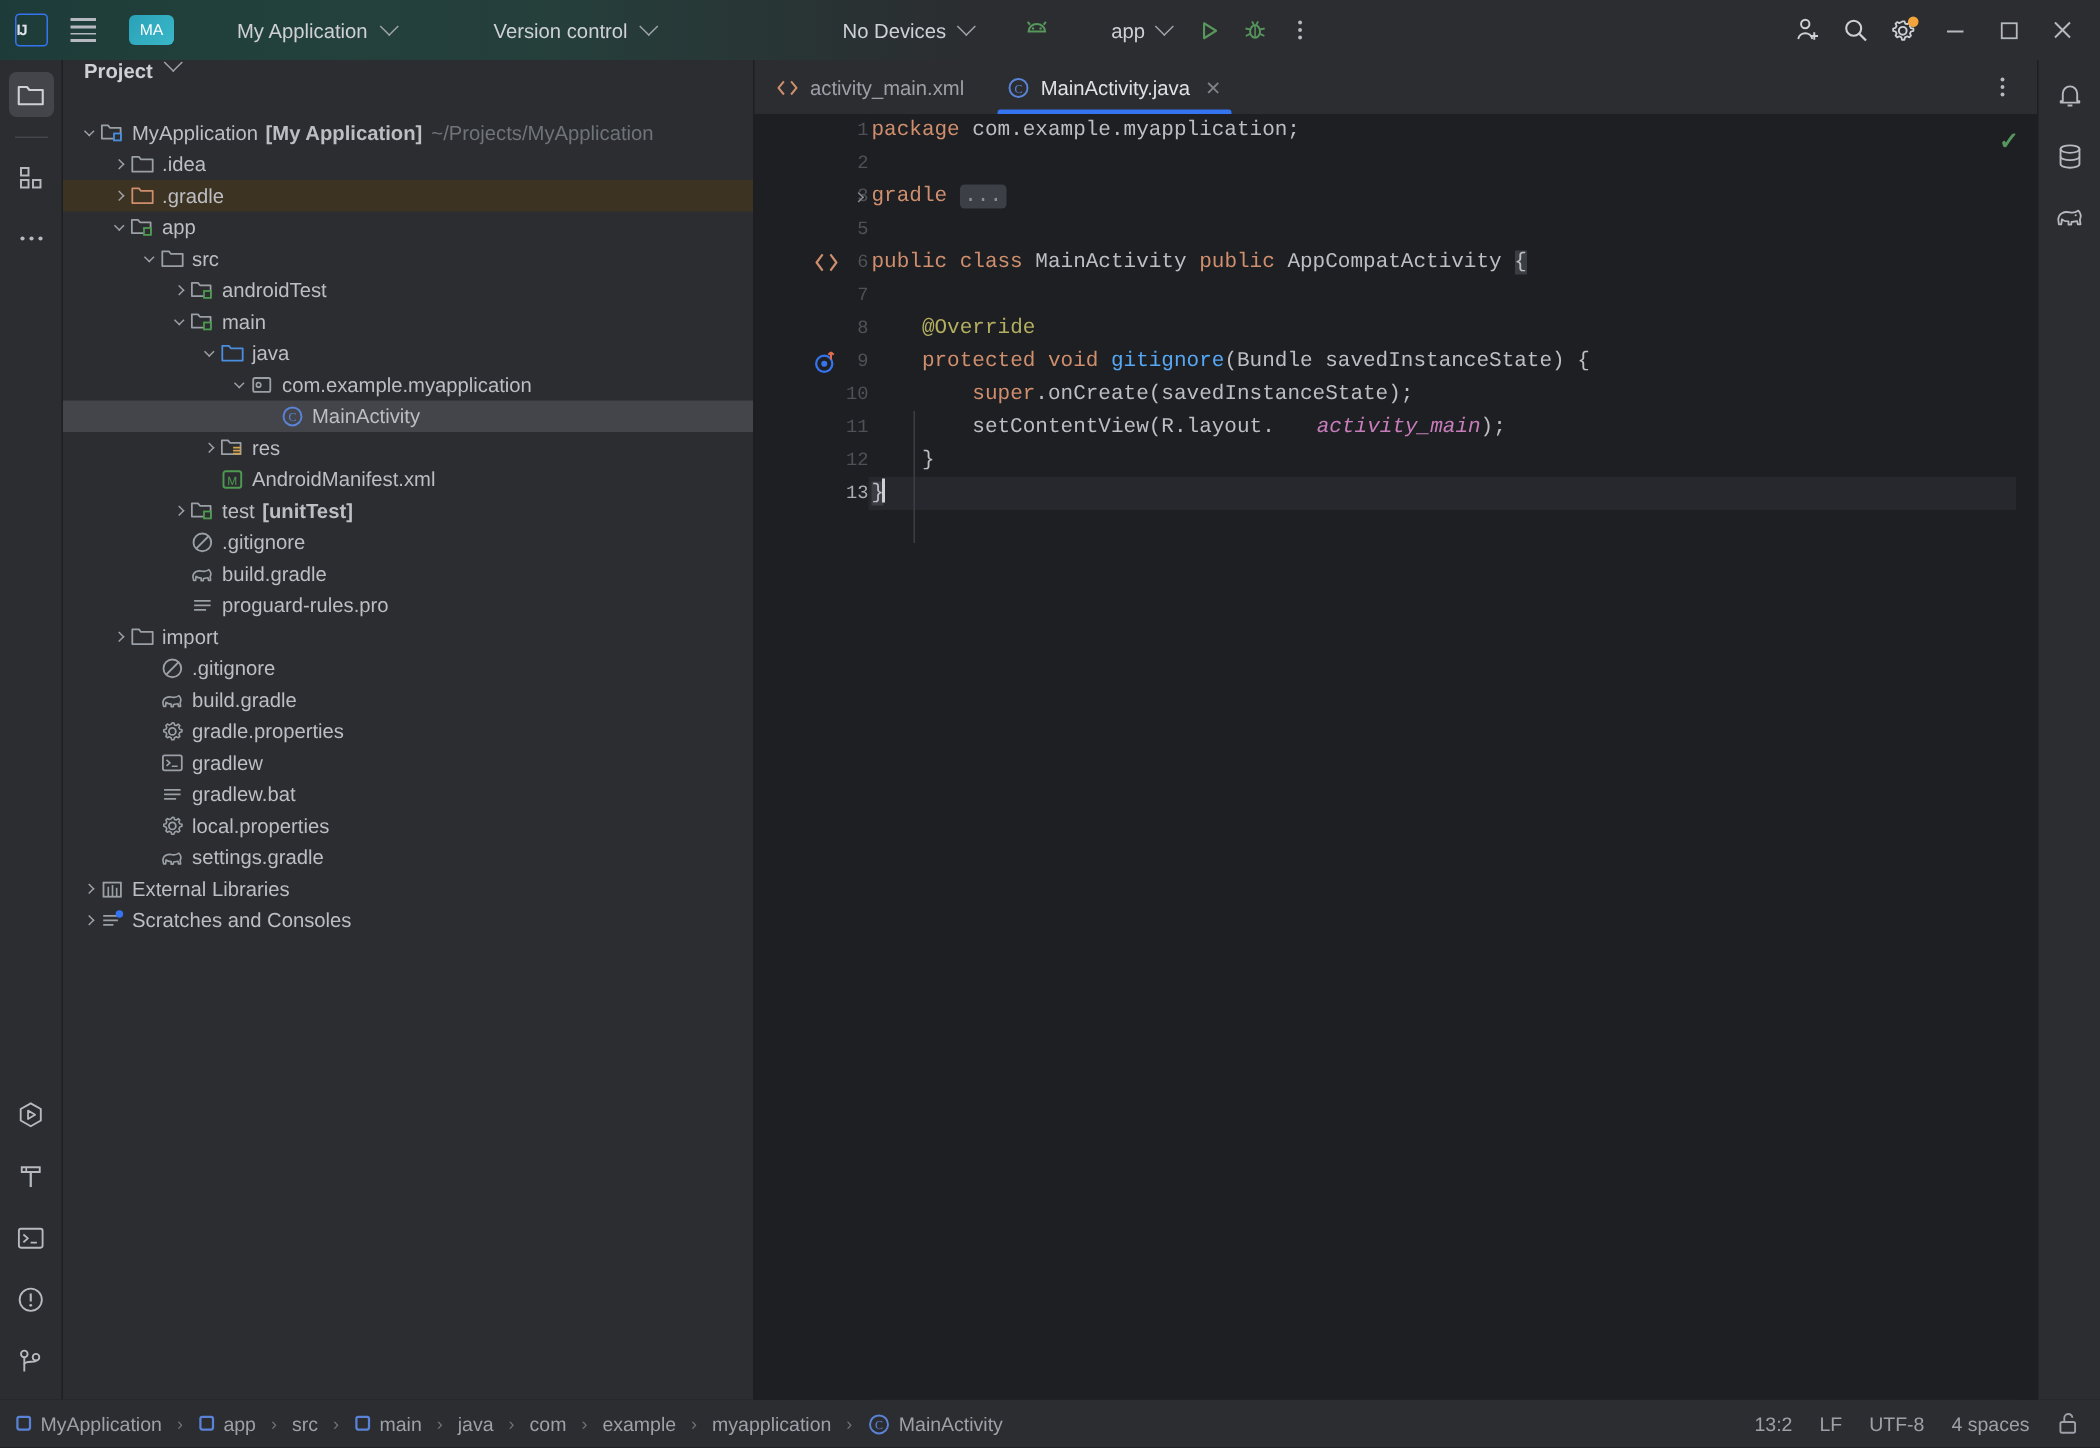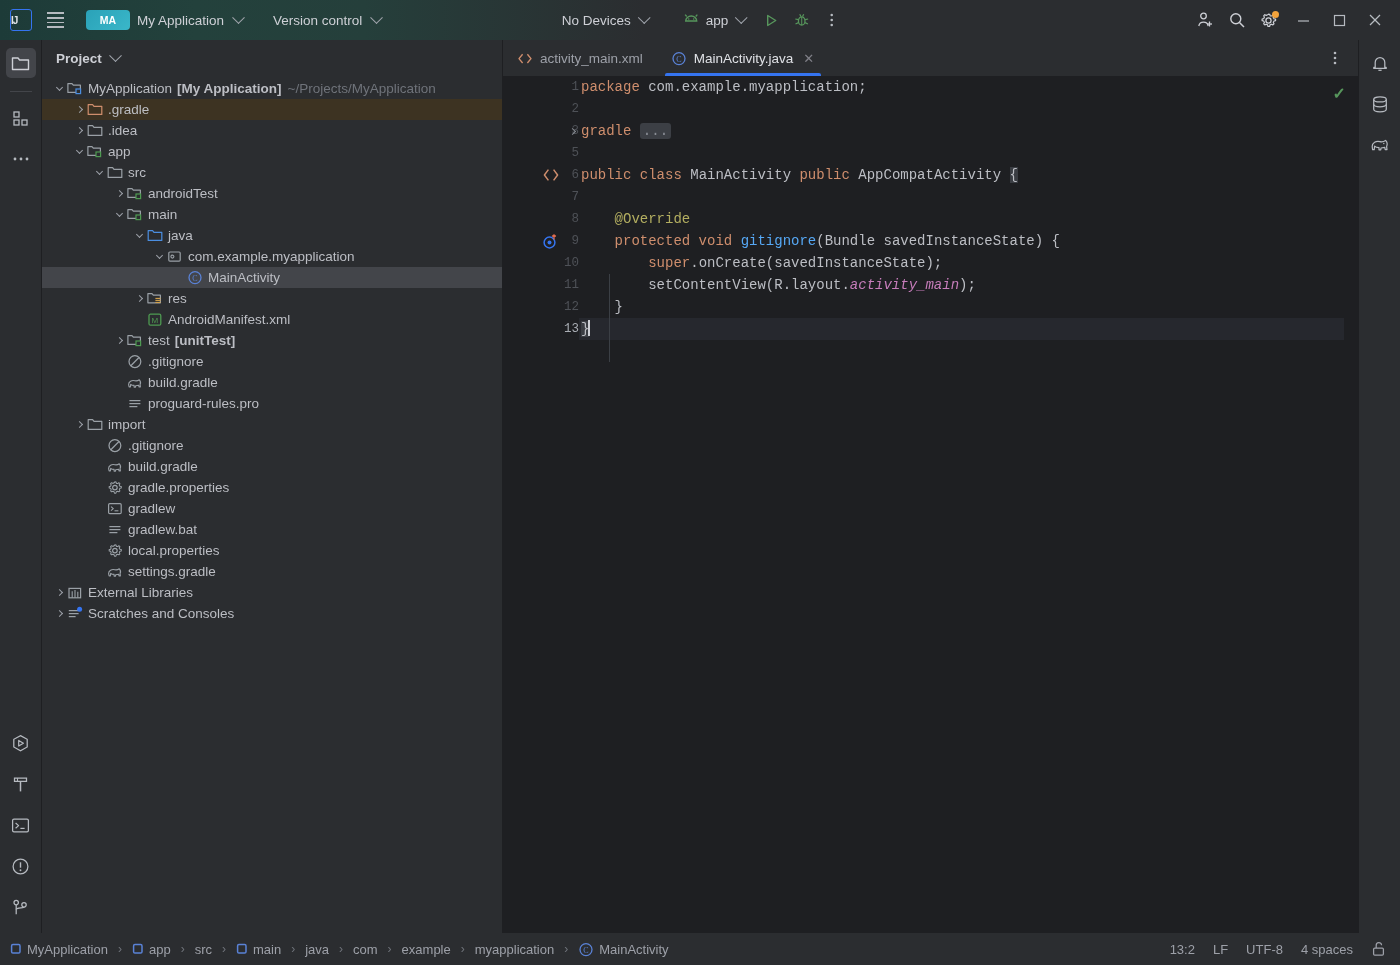--- a/index.html
+++ b/index.html
@@ -26,26 +26,26 @@
     display: flex; align-items: center; justify-content: flex-start;
     font-size: 10px; color: #e0e3e7; font-weight: bold;
     font-family: "Liberation Sans", sans-serif; letter-spacing: -1px;
   }
   .burger { width: 30px; height: 30px; display:flex; flex-direction:column; align-items:center; justify-content:center; gap:3px; margin-right: 8px;}
   .burger i { display:block; width: 17px; height: 1.6px; background:#b6bac0; }
   .proj-chip {
     display:flex; align-items:center; gap: 7px; padding: 4px 8px; border-radius: 5px; cursor: default;
   }
   .proj-badge {
-    width: 44px; height: 20px; border-radius: 4px;
+    width: 30px; height: 20px; border-radius: 4px;
     background: linear-gradient(135deg,#2aa2b8,#3ab7c9);
-    color: #fff; font-size: 10.5px; font-weight: 700;
+    color: #fff; font-size: 10.5px; font-weight: 400;
     display:flex; align-items:center; justify-content:center;
   }
-  .tb-text { color: #ced0d6; font-size: 13.5px; }
+  .tb-text { color: #ced0d6; font-size: 13.5px; margin-left: 35px; }
   .chev { display:inline-block; width: 9px; height: 9px; border-right: 1.4px solid #9fa3ab; border-bottom: 1.4px solid #9fa3ab; transform: rotate(45deg) translate(-2px,-2px); }
   .chev-wrap { width: 14px; display:flex; align-items:center; justify-content:center; }
   .vcs-chip { display:flex; align-items:center; gap: 7px; padding: 4px 10px; margin-left: 10px; border-radius: 5px;}
 
   .tb-center { position:absolute; left: 50%; transform: translateX(-50%); display:flex; align-items:center; gap: 0px; }
   .run-sel { display:flex; align-items:center; gap:6px; padding: 4px 8px; border-radius: 5px; }
   .sep-gap { width: 16px; }
   .icon-btn { width: 30px; height: 30px; border-radius: 5px; display:flex; align-items:center; justify-content:center; }
   .tb-right { margin-left:auto; display:flex; align-items:center; gap: 2px; }
   .win-btn { width: 34px; height: 30px; display:flex; align-items:center; justify-content:center; }
@@ -57,21 +57,21 @@
   
   .stripe-l { width: 42px; flex: 0 0 42px; background: #2b2d30; display:flex; flex-direction:column; align-items:center; padding-top: 8px; border-right: 1px solid #1e1f22;}
   .stripe-r { width: 42px; flex: 0 0 42px; background: #2b2d30; display:flex; flex-direction:column; align-items:center; padding-top: 8px; border-left: 1px solid #1e1f22;}
   .stripe-btn { width: 30px; height: 30px; margin-bottom: 11px; border-radius: 5px; display:flex; align-items:center; justify-content:center; position:relative;}
   .stripe-btn.active { background: #43454a; }
   .stripe-div { width: 22px; height:1px; background:#43454a; margin: 2px 0 11px 0; }
   .stripe-spacer { flex: 1 1 auto; }
 
   
   .proj-panel { width: 460px; flex: 0 0 460px; background: #2b2d30; display:flex; flex-direction:column; min-height:0;}
-  .proj-head { height: 36px; flex:0 0 36px; display:flex; align-items:center; padding-left: 14px; gap: 7px;}
+  .proj-head { height: 36px; flex:0 0 36px; display:flex; align-items:flex-start; padding-left: 14px; gap: 7px;}
   .proj-head-title { color: #ced0d6; font-size: 13.5px; font-weight: 600;}
   .tree { flex:1 1 auto; overflow:hidden; padding-top: 2px; font-size: 13.5px; }
   .row { height: 21px; display:flex; align-items:center; color:#bcbec4; white-space:nowrap; position: relative;}
   .row.sel { background: #43454a; }
   .row.hl { background: #3d3322; }
   .arrow { width: 14px; height: 14px; display:flex; align-items:center; justify-content:center; flex:0 0 14px;}
   .arrow i { display:block; width:5px; height:5px; border-right:1.3px solid #9da0a8; border-bottom:1.3px solid #9da0a8; }
   .arrow.r i { transform: rotate(-45deg); }
   .arrow.d i { transform: rotate(45deg); margin-top:-3px; }
   .ticon { width: 18px; flex:0 0 18px; display:flex; align-items:center; justify-content:center; margin-right: 4px;}
@@ -103,21 +103,21 @@
   .cline { height:22px; line-height:22px; white-space:pre; padding-left: 2px; color:#bcbec4; }
   .cline.cur { background:#26282e; }
   .indent-guide { position:absolute; width:1px; background:#3b3f45; left: 30px;}
   .ellipsis-chip { background:#3c3f45; color:#8a8e96; border-radius:3px; padding: 0 3px; }
   .caret { display:inline-block; width:1.5px; height:16px; background:#ced0d6; vertical-align:-3px; margin-left:-1px;}
 
   
   .kw   { color:#cf8e6d; }
   .anno { color:#b3ae60; }
   .fn   { color:#56a8f5; }
-  .field{ color:#c77dbb; font-style: italic; }
+  .field{ color:#c77dbb; font-style: italic; margin-left: 28px; }
   .txt  { color:#bcbec4; }
   .sel-brace { background:#3a3d43; }
 
   .check-mark { position:absolute; right: 12px; top: 8px; color:#57965c; font-size: 16px; font-weight:bold;}
   .scroll-col { width: 14px; flex:0 0 14px; background:#1e1f22;}
 
   
   .status { height: 32px; flex:0 0 32px; background:#2b2d30; display:flex; align-items:center; padding: 0 10px; font-size: 13px; color:#9da0a8;}
   .crumb { display:flex; align-items:center; gap:7px; }
   .crumb-sep { color:#6f737a; font-size: 12px; margin: 0 3px;}
@@ -340,43 +340,43 @@
             <span class="ticon">
               <svg width="16" height="15" viewBox="0 0 16 15">
                 <path d="M0.9 11.4 L0.9 2.6 L5 2.6 L6.3 4.2 L13.4 4.2 L13.4 11.4 Z" fill="none" stroke="#9aa0a6" stroke-width="1.2" stroke-linejoin="round"></path>
                 <rect x="9" y="8" width="4.6" height="4.6" fill="#2b2d30" stroke="#4b8ee0" stroke-width="1.2"></rect>
               </svg>
             </span>
             <span class="tlabel">MyApplication</span>
             <b style="margin-left: 5px;">[My Application]</b>
             <span class="tpath">~/Projects/MyApplication</span>
           </div>
+          <div class="row">
+            <span style="display: inline-block; flex: 0 0 auto; width: 30px;"></span>
+            <span class="arrow r">
+              <i></i>
+            </span>
+            <span class="ticon">
+              <svg width="16" height="15" viewBox="0 0 16 15">
+                <path d="M1.2 12.4 L1.2 2.6 L5.6 2.6 L7 4.3 L14.8 4.3 L14.8 12.4 Z" fill="none" stroke="#9aa0a6" stroke-width="1.2" stroke-linejoin="round"></path>
+              </svg>
+            </span>
+            <span class="tlabel">.idea</span>
+          </div>
           <div class="row hl">
             <span style="display: inline-block; flex: 0 0 auto; width: 30px;"></span>
             <span class="arrow r">
               <i></i>
             </span>
             <span class="ticon">
               <svg width="16" height="15" viewBox="0 0 16 15">
                 <path d="M1.2 12.4 L1.2 2.6 L5.6 2.6 L7 4.3 L14.8 4.3 L14.8 12.4 Z" fill="none" stroke="#cf8e6d" stroke-width="1.2" stroke-linejoin="round"></path>
               </svg>
             </span>
             <span class="tlabel">.gradle</span>
-          </div>
-          <div class="row">
-            <span style="display: inline-block; flex: 0 0 auto; width: 30px;"></span>
-            <span class="arrow r">
-              <i></i>
-            </span>
-            <span class="ticon">
-              <svg width="16" height="15" viewBox="0 0 16 15">
-                <path d="M1.2 12.4 L1.2 2.6 L5.6 2.6 L7 4.3 L14.8 4.3 L14.8 12.4 Z" fill="none" stroke="#9aa0a6" stroke-width="1.2" stroke-linejoin="round"></path>
-              </svg>
-            </span>
-            <span class="tlabel">.idea</span>
           </div>
           <div class="row">
             <span style="display: inline-block; flex: 0 0 auto; width: 30px;"></span>
             <span class="arrow d">
               <i></i>
             </span>
             <span class="ticon">
               <svg width="16" height="15" viewBox="0 0 16 15">
                 <path d="M0.9 11.4 L0.9 2.6 L5 2.6 L6.3 4.2 L13.4 4.2 L13.4 11.4 Z" fill="none" stroke="#9aa0a6" stroke-width="1.2" stroke-linejoin="round"></path>
                 <rect x="9" y="8" width="4.6" height="4.6" fill="#2b2d30" stroke="#4e9a51" stroke-width="1.2"></rect>

